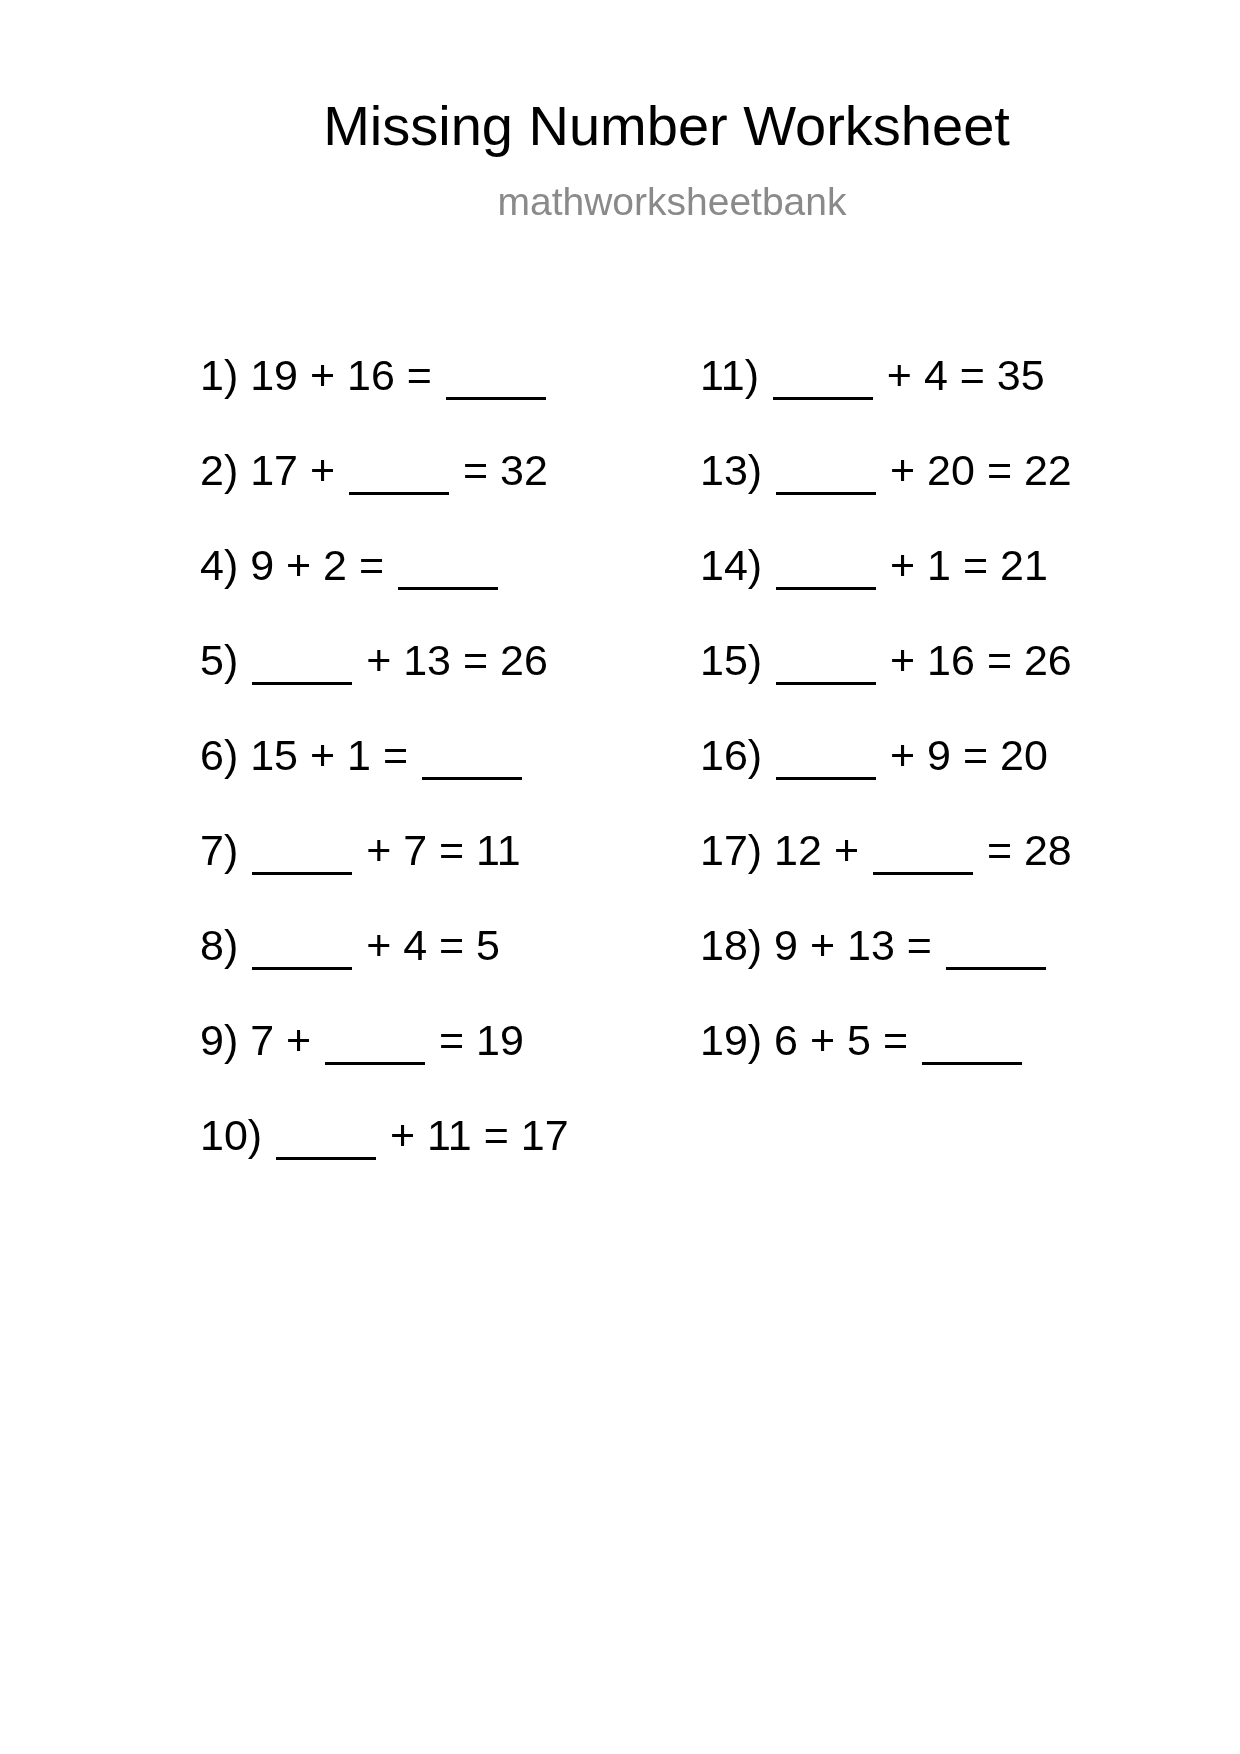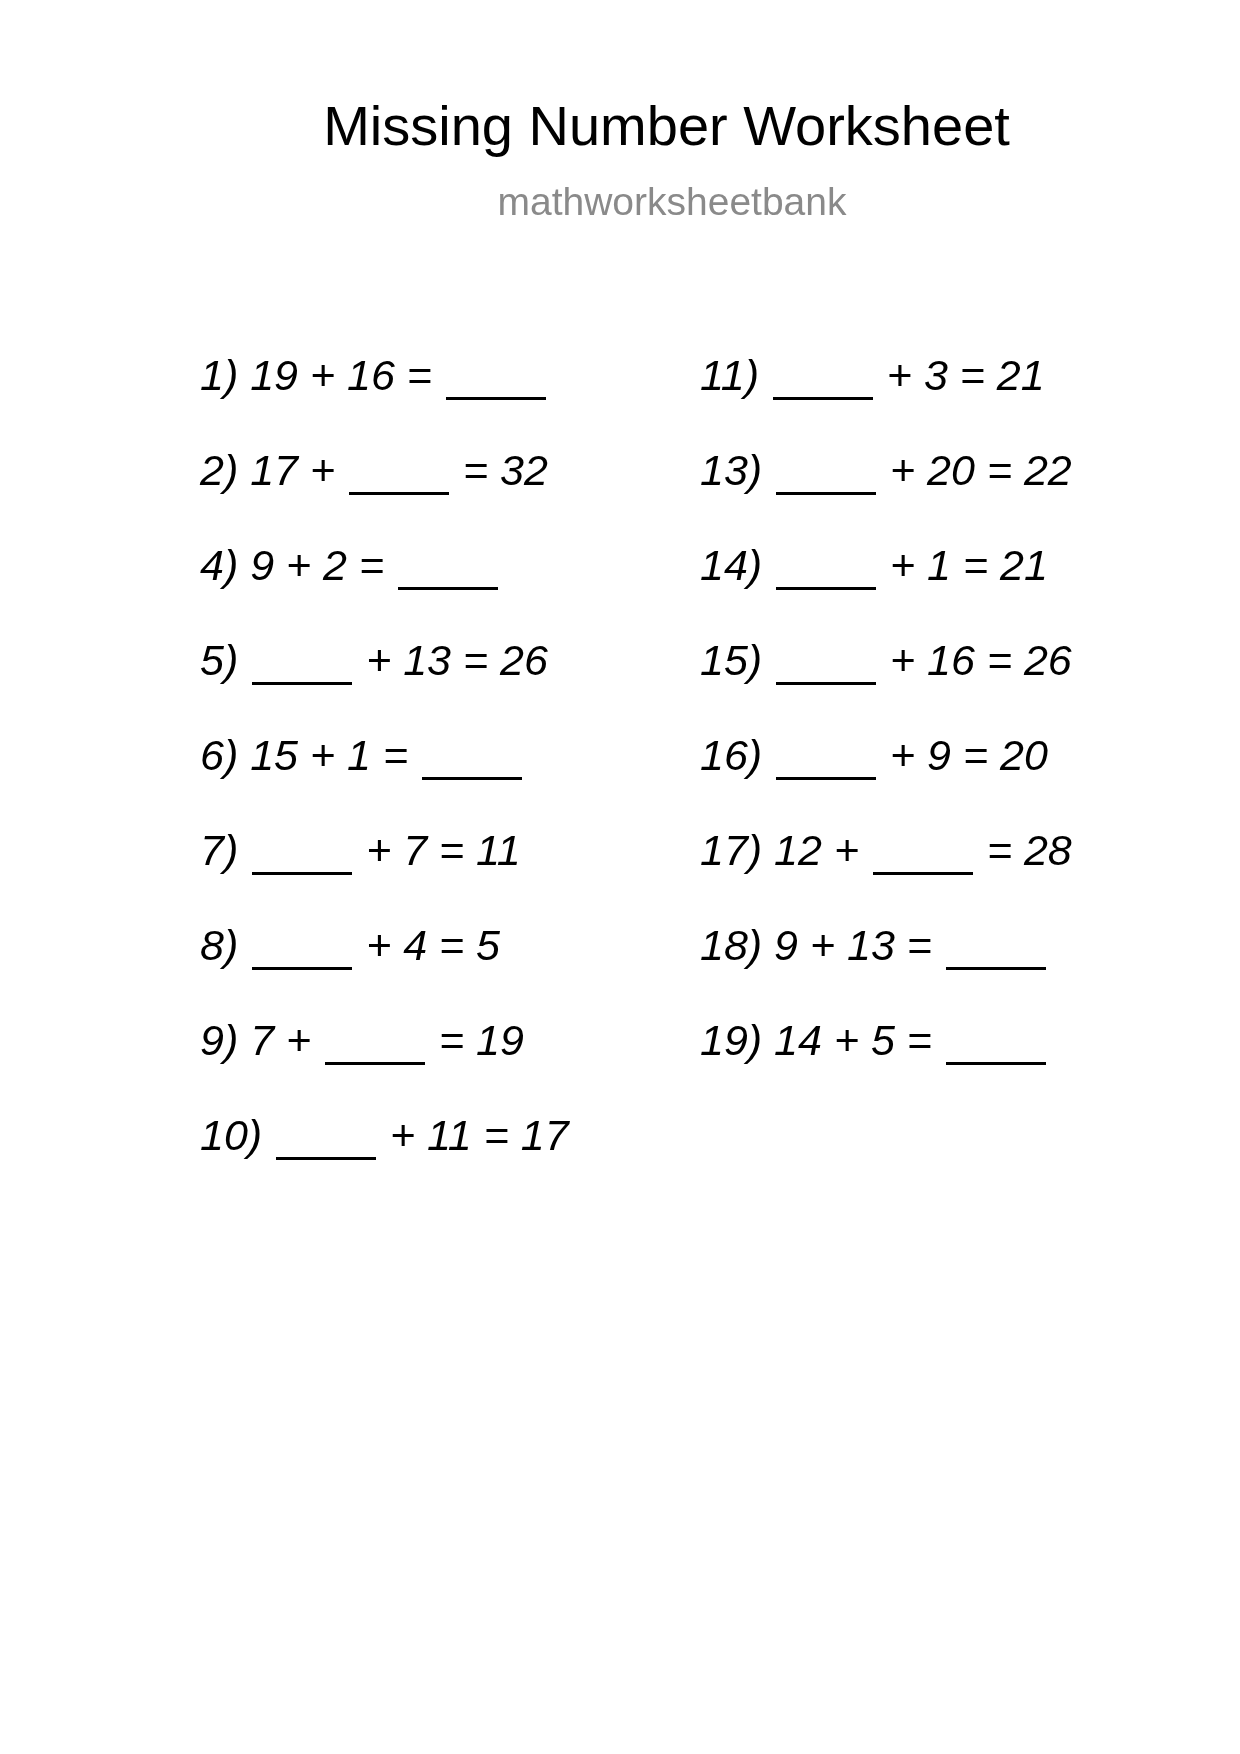--- a/index.html
+++ b/index.html
@@ -36,21 +36,20 @@
       box-sizing: border-box;
       text-align: center;
       font-size: 39px;
       line-height: 44px;
       color: #8a8a8a;
       white-space: nowrap;
     }
     .column {
       position: absolute;
       top: 350px;
-      font-style: italic;
     }
     .col-left { left: 200px; }
     .col-right { left: 700px; }
     .problem {
       height: 95px;
       font-size: 43px;
       line-height: 50px;
       white-space: pre;
     }
     .num { }
@@ -75,21 +74,21 @@
   <div class="problem"><span class="num">4)</span> <span>9 + 2 = </span><span class="blank"></span><span></span></div>
   <div class="problem"><span class="num">5)</span> <span></span><span class="blank"></span><span> + 13 = 26</span></div>
   <div class="problem"><span class="num">6)</span> <span>15 + 1 = </span><span class="blank"></span><span></span></div>
   <div class="problem"><span class="num">7)</span> <span></span><span class="blank"></span><span> + 7 = 11</span></div>
   <div class="problem"><span class="num">8)</span> <span></span><span class="blank"></span><span> + 4 = 5</span></div>
   <div class="problem"><span class="num">9)</span> <span>7 + </span><span class="blank"></span><span> = 19</span></div>
   <div class="problem"><span class="num">10)</span> <span></span><span class="blank"></span><span> + 11 = 17</span></div>
 </div>
 
 <div class="column col-right">
-  <div class="problem"><span class="num">11)</span> <span></span><span class="blank"></span><span> + 3 = 21</span></div>
+  <div class="problem"><span class="num">11)</span> <span></span><span class="blank"></span><span> + 4 = 35</span></div>
   <div class="problem"><span class="num">13)</span> <span></span><span class="blank"></span><span> + 20 = 22</span></div>
   <div class="problem"><span class="num">14)</span> <span></span><span class="blank"></span><span> + 1 = 21</span></div>
   <div class="problem"><span class="num">15)</span> <span></span><span class="blank"></span><span> + 16 = 26</span></div>
   <div class="problem"><span class="num">16)</span> <span></span><span class="blank"></span><span> + 9 = 20</span></div>
   <div class="problem"><span class="num">17)</span> <span>12 + </span><span class="blank"></span><span> = 28</span></div>
   <div class="problem"><span class="num">18)</span> <span>9 + 13 = </span><span class="blank"></span><span></span></div>
-  <div class="problem"><span class="num">19)</span> <span>14 + 5 = </span><span class="blank"></span><span></span></div>
+  <div class="problem"><span class="num">19)</span> <span>6 + 5 = </span><span class="blank"></span><span></span></div>
 </div>
 
 </body></html>

